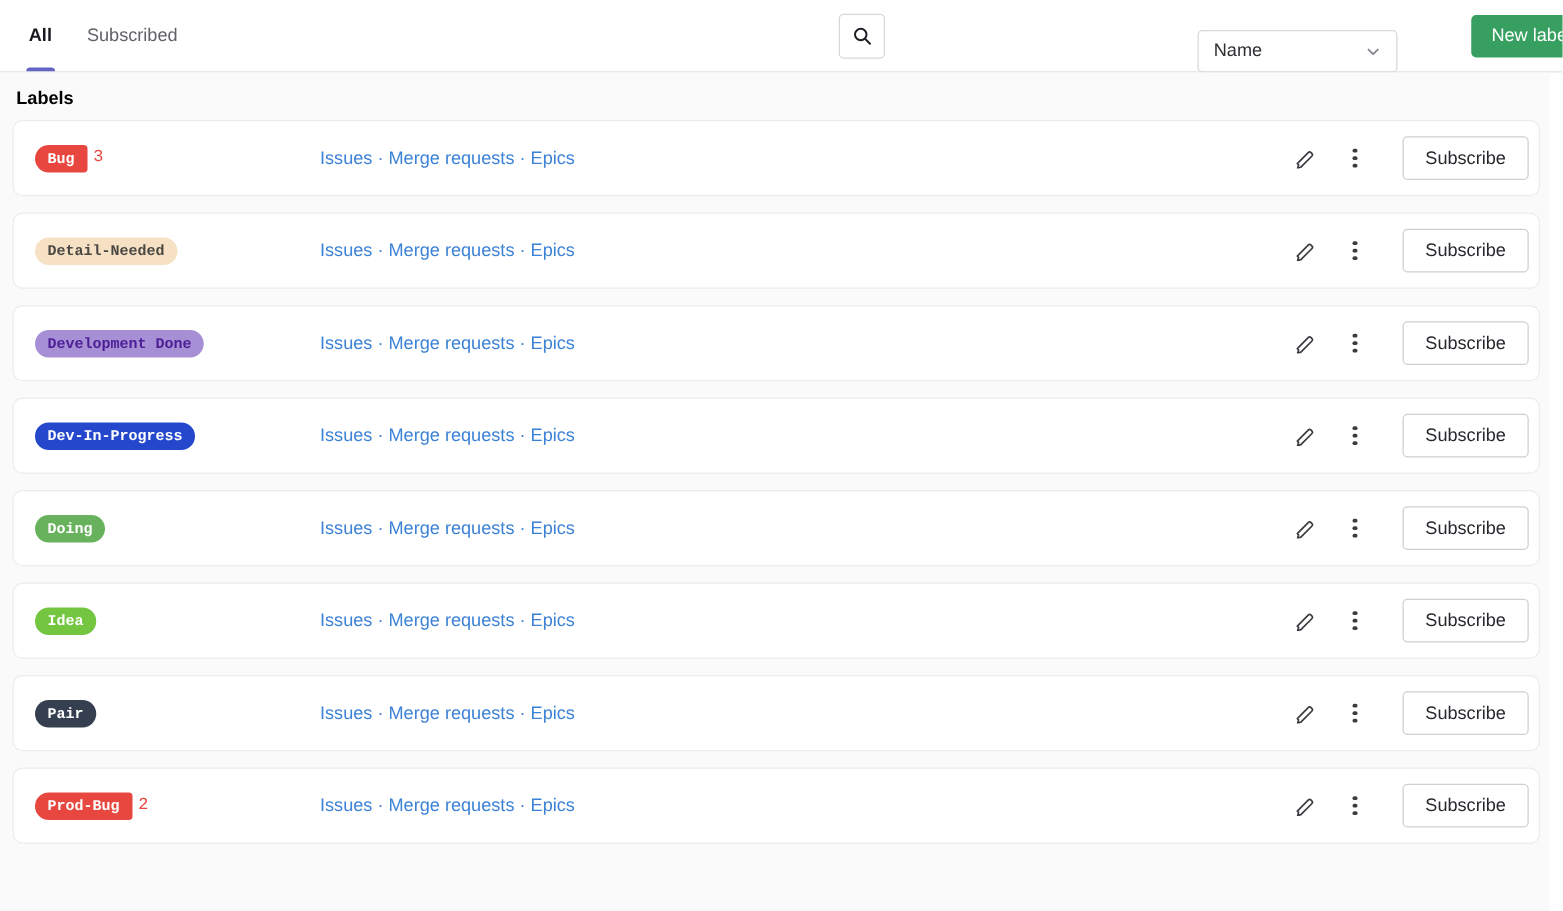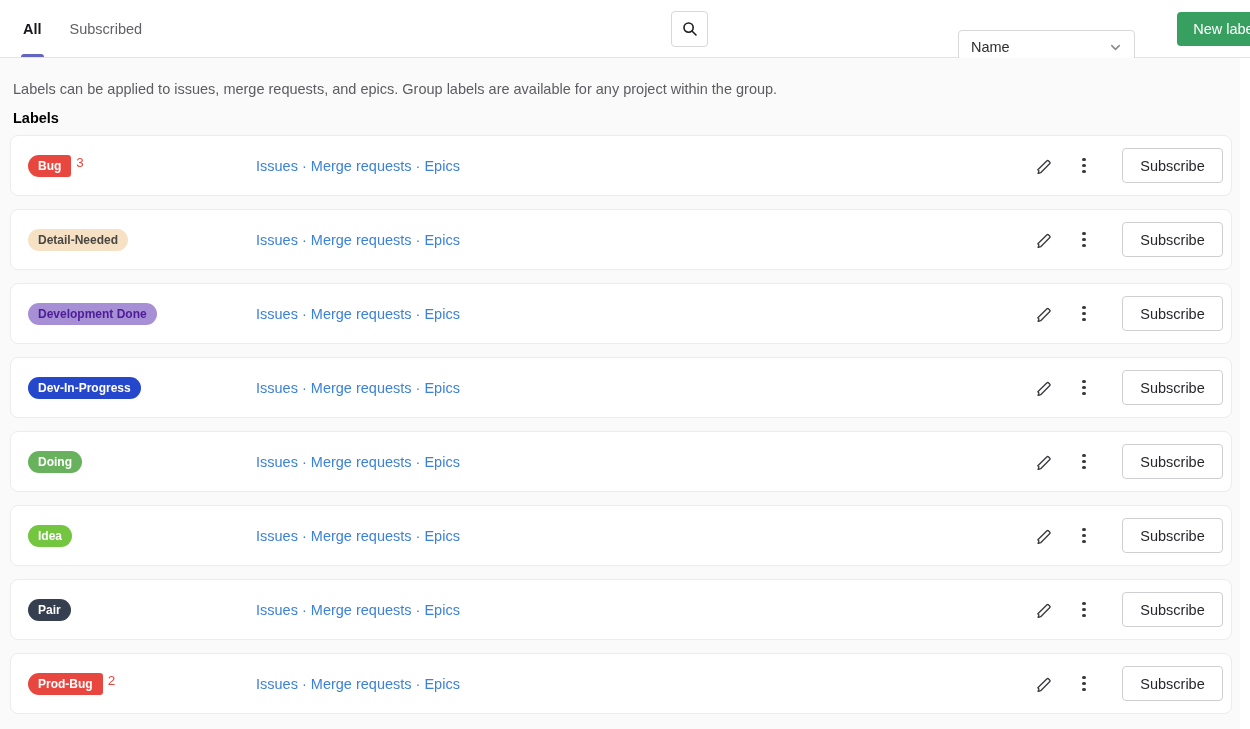--- a/index.html
+++ b/index.html
@@ -14,39 +14,39 @@
   .tab.active::after { content: ""; position: absolute; bottom: 0; left: -2px; right: -2px; height: 3px;
     background: #6464c2; border-radius: 3px 3px 0 0; }
 
   .search-group { position: absolute; left: 668px; top: 11px; display: flex; align-items: stretch; height: 36px; }
   .filter-input { width: 252px; height: 36px; border: 2px solid #69a4e2; border-radius: 4px;
     padding: 0 12px; font-size: 14.5px; color: #333; outline: none; background: #fff;
     box-shadow: 0 0 0 1px rgba(105,164,226,.25); font-family: inherit; }
   .search-btn { width: 37px; height: 36px; margin-left: 3px; background: #fff; border: 1px solid #d8d8db;
     border-radius: 4px; display: flex; align-items: center; justify-content: center; cursor: pointer; }
 
-  .sort-dropdown { position: absolute; left: 958px; top: 30px; width: 177px; height: 34px;
+  .sort-dropdown { position: absolute; left: 958px; top: 24px; width: 160px; height: 34px;
     border: 1px solid #d8d8db; border-radius: 4px; background: #fff; display: flex; align-items: center;
     padding: 0 12px; font-size: 14.5px; color: #2f2f33; cursor: pointer; }
   .sort-dropdown .chev { margin-left: auto; display: flex; align-items: center; }
 
   .new-label-btn { position: absolute; left: 1177px; top: 12px; width: 96px; height: 34px;
     background: #37a060; color: #fff; border: none; border-radius: 4px; font-size: 14.5px;
     font-family: inherit; cursor: pointer; }
 
   
   .content { position: absolute; top: 58px; left: 0; width: 1240px; height: 671px; background: #fafafa; }
   .description { padding: 23px 12px 0 13px; font-size: 14.5px; color: #5d5c61; }
   .section-title { padding: 0 13px; margin-top: 13px; font-size: 14.5px; font-weight: 700; color: #000000; }
 
   .labels-list { margin-top: 9px; padding: 0 8px 0 10px; }
   .label-row { width: 1222px; height: 61px; background: #fff; border: 1px solid #ececef; border-radius: 8px;
     margin-bottom: 13px; display: flex; align-items: center; padding: 0 8px 0 17px; }
 
-  .badge-area { width: 228px; display: flex; align-items: flex-start; }
+  .badge-area { width: 228px; display: flex; align-items: center; font-family: Liberation Mono, monospace; }
   .badge { display: inline-block; font-size: 12px; font-weight: 600; line-height: 1;
     padding: 5px 10px 5px; border-radius: 11px; white-space: nowrap; }
   .badge.counted { border-radius: 11px 3px 3px 11px; }
   .count { color: #e8473f; font-size: 13.5px; margin-left: 5px; }
 
   .links { flex: 1; font-size: 14.5px; font-weight: 500; }
   .links a { color: #3c82d6; text-decoration: none; cursor: pointer; margin-top: 28px; }
   .links .sep { color: #3c82d6; }
 
   .row-actions { display: flex; align-items: center; margin-left: auto; }
@@ -84,21 +84,20 @@
       <svg width="13" height="13" viewBox="0 0 14 14">
         <path d="M3 5l4 4 4-4" fill="none" stroke="#88868d" stroke-width="1.6" stroke-linecap="round" stroke-linejoin="round"></path>
       </svg>
     </span>
   </div>
 
   <button class="new-label-btn">New label</button>
 </div>
 
 <div class="content">
-  <p class="description">Labels can be applied to issues, merge requests, and epics. Group labels are available for any project within the group.</p>
   <h2 class="section-title">Labels</h2>
   <div class="labels-list">
   <div class="label-row">
     <div class="badge-area">
       <span class="badge counted" style="background: rgb(232, 71, 63); color: rgb(255, 255, 255);">Bug</span>
       <span class="count">3</span>
     </div>
     <div class="links"><a href="#">Issues</a><span class="sep"> · </span><a href="#">Merge requests</a><span class="sep"> · </span><a href="#">Epics</a></div>
     <div class="row-actions">
       <button class="icon-btn">

